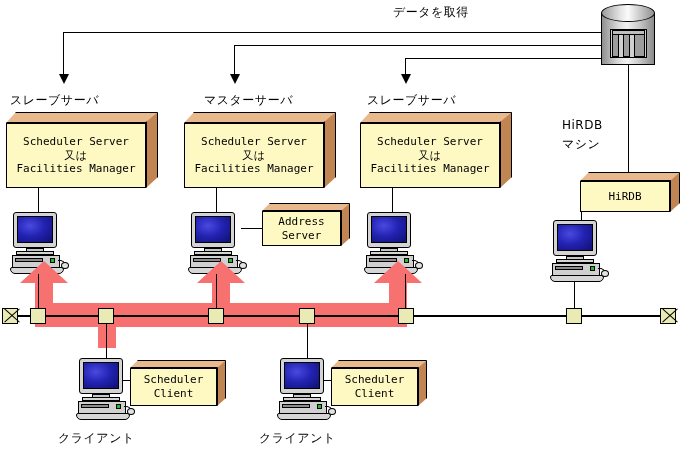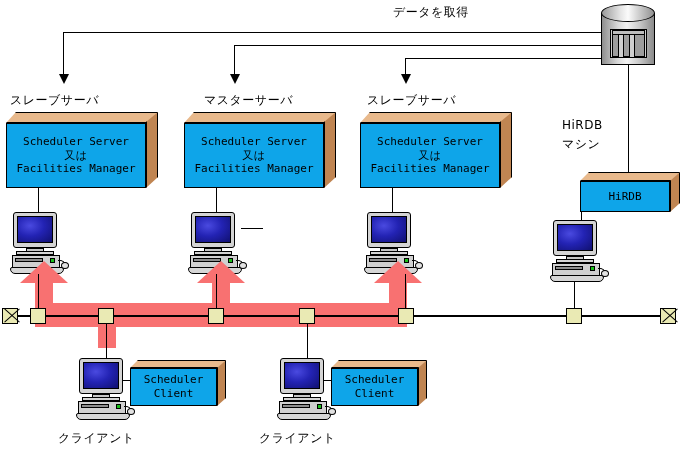--- a/index.html
+++ b/index.html
@@ -9,21 +9,21 @@
   
   .line{position:absolute;background:#000;}
   .hline{height:1px;}
   .vline{width:1px;}
 
   .jp{font-family:"DejaVu Sans","Liberation Sans",sans-serif;font-size:12px;color:#000;white-space:nowrap;letter-spacing:0.5px;}
   .mono{font-family:"DejaVu Sans Mono","Liberation Mono",monospace;font-size:11px;color:#000;white-space:nowrap;letter-spacing:0px;}
 
   
   .box3d{position:absolute;}
-  .box3d .front{position:absolute;left:0;bottom:0;background:#0ea5e9;border:1px solid #000;box-sizing:border-box;
+  .box3d .front{position:absolute;left:0;bottom:0;background:#fef9c3;border:1px solid #000;box-sizing:border-box;
         display:flex;flex-direction:column;align-items:center;justify-content:center;}
   .box3d .side{position:absolute;right:0;bottom:0;background:#c08552;border:1px solid #000;box-sizing:border-box;}
   .box3d .topf{position:absolute;left:0;top:0;background:#e8b98c;border:1px solid #000;box-sizing:border-box;}
   .box3d .ftext{line-height:1.25;text-align:center;}
 
   
   .pc{position:absolute;width:62px;height:62px;}
   .pc .mon-out{position:absolute;left:3px;top:0;width:44px;height:36px;background:#d4d4d4;border:1px solid #000;box-sizing:border-box;border-radius:3px;}
   .pc .mon-scr{position:absolute;left:7px;top:4px;width:36px;height:27px;border:1px solid #000;box-sizing:border-box;
        background:radial-gradient(ellipse at 35% 35%,#4a4ae0 0%,#2323b4 45%,#101070 100%);}
@@ -129,20 +129,28 @@
   </div>
 
   <div class="box3d" style="left:580px;top:172px;width:100px;height:40px;">
     <div class="topf" style="width:100px;height:9px;clip-path:polygon(0 9px,9px 0,100px 0,91px 9px);"></div>
     <div class="side" style="width:10px;height:40px;clip-path:polygon(0 9px,10px 0,10px 31px,0 40px);"></div>
     <div class="front" style="width:90px;height:31px;">
       <div class="mono ftext">HiRDB</div>
     </div>
   </div>
 
+  <div class="box3d" style="left:262px;top:203px;width:88px;height:43px;">
+    <div class="topf" style="width:88px;height:8px;clip-path:polygon(0 8px,8px 0,88px 0,80px 8px);"></div>
+    <div class="side" style="width:9px;height:43px;clip-path:polygon(0 8px,9px 0,9px 35px,0 43px);"></div>
+    <div class="front" style="width:79px;height:35px;">
+      <div class="mono ftext">Address</div>
+      <div class="mono ftext">Server</div>
+    </div>
+  </div>
 
   <div class="line vline" style="left:38px;top:188px;height:24px;"></div>
   <div class="line vline" style="left:216px;top:188px;height:24px;"></div>
   <div class="line vline" style="left:392px;top:188px;height:24px;"></div>
 
   <div class="line hline" style="left:241px;top:228px;width:22px;"></div>
 
   <div class="line vline" style="left:581px;top:212px;height:8px;"></div>
 
   <div class="pc" style="left:10px;top:212px;">

